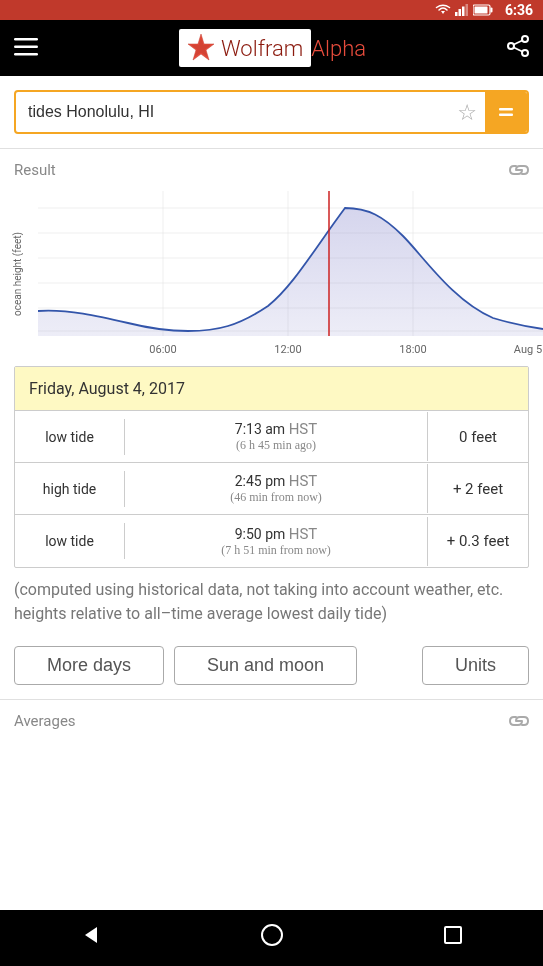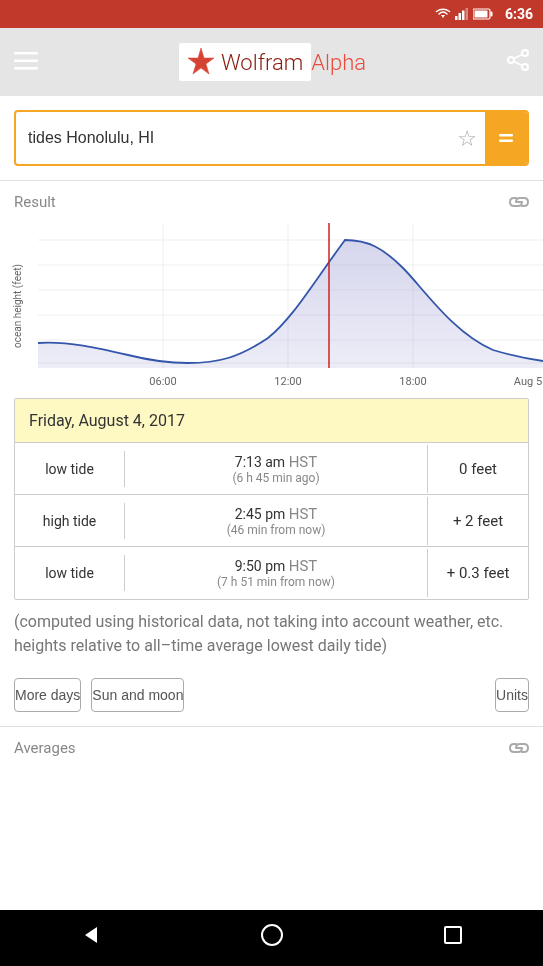--- a/index.html
+++ b/index.html
@@ -8,21 +8,21 @@
       width: 543px;
       min-height: 966px;
       font-family: 'Roboto', Arial, sans-serif;
       background: #fff;
       overflow-x: hidden;
     }
 
     
     .status-bar {
       background: #c0392b;
-      height: 28px;
+      height: 20px;
       display: flex;
       align-items: center;
       justify-content: flex-end;
       padding-right: 10px;
       gap: 12px;
     }
     .status-bar .time {
       color: #fff;
       font-size: 14px;
       font-weight: bold;
@@ -30,22 +30,22 @@
     .status-icons {
       display: flex;
       align-items: center;
       gap: 4px;
       color: #fff;
       font-size: 11px;
     }
 
     
     .top-bar {
-      background: #e5e5e5;
-      height: 68px;
+      background: #000000;
+      height: 56px;
       display: flex;
       align-items: center;
       justify-content: space-between;
       padding: 11px 14px;
     }
     .hamburger-icon {
       color: #fff;
       font-size: 22px;
       cursor: pointer;
     }
@@ -58,21 +58,21 @@
     
     .search-container {
       padding: 14px 14px;
       background: #fff;
     }
     .search-bar {
       border: 2px solid #f5a623;
       border-radius: 4px;
       display: flex;
       align-items: center;
-      height: 56px;
+      height: 44px;
       overflow: hidden;
     }
     .search-input {
       flex: 1;
       border: none;
       outline: none;
       font-size: 16px;
       padding: 0 12px;
       color: #333;
     }
@@ -158,20 +158,21 @@
       color: #333;
     }
     .tide-time-hst {
       color: #888;
       font-size: 15px;
       text-align: right;
     }
     .tide-time-ago {
       font-size: 12px;
       color: #888;
+      font-family: Liberation Serif, serif;
     }
     .tide-height {
       width: 100px;
       text-align: center;
       font-size: 15px;
       color: #333;
       padding: 8px 10px;
     }
 
     
@@ -186,22 +187,22 @@
     .buttons-row {
       display: flex;
       align-items: center;
       padding: 10px 14px 14px 14px;
       gap: 10px;
     }
     .outline-btn {
       border: 1px solid #aaa;
       background: #fff;
       border-radius: 4px;
-      padding: 8px 0;
-      font-size: 14px;
+      padding: 8px 32px;
+      font-size: 18px;
       color: #555;
       cursor: pointer;
     }
     .outline-btn:last-child {
       margin-left: auto;
     }
 
     
     .averages-header {
       display: flex;

